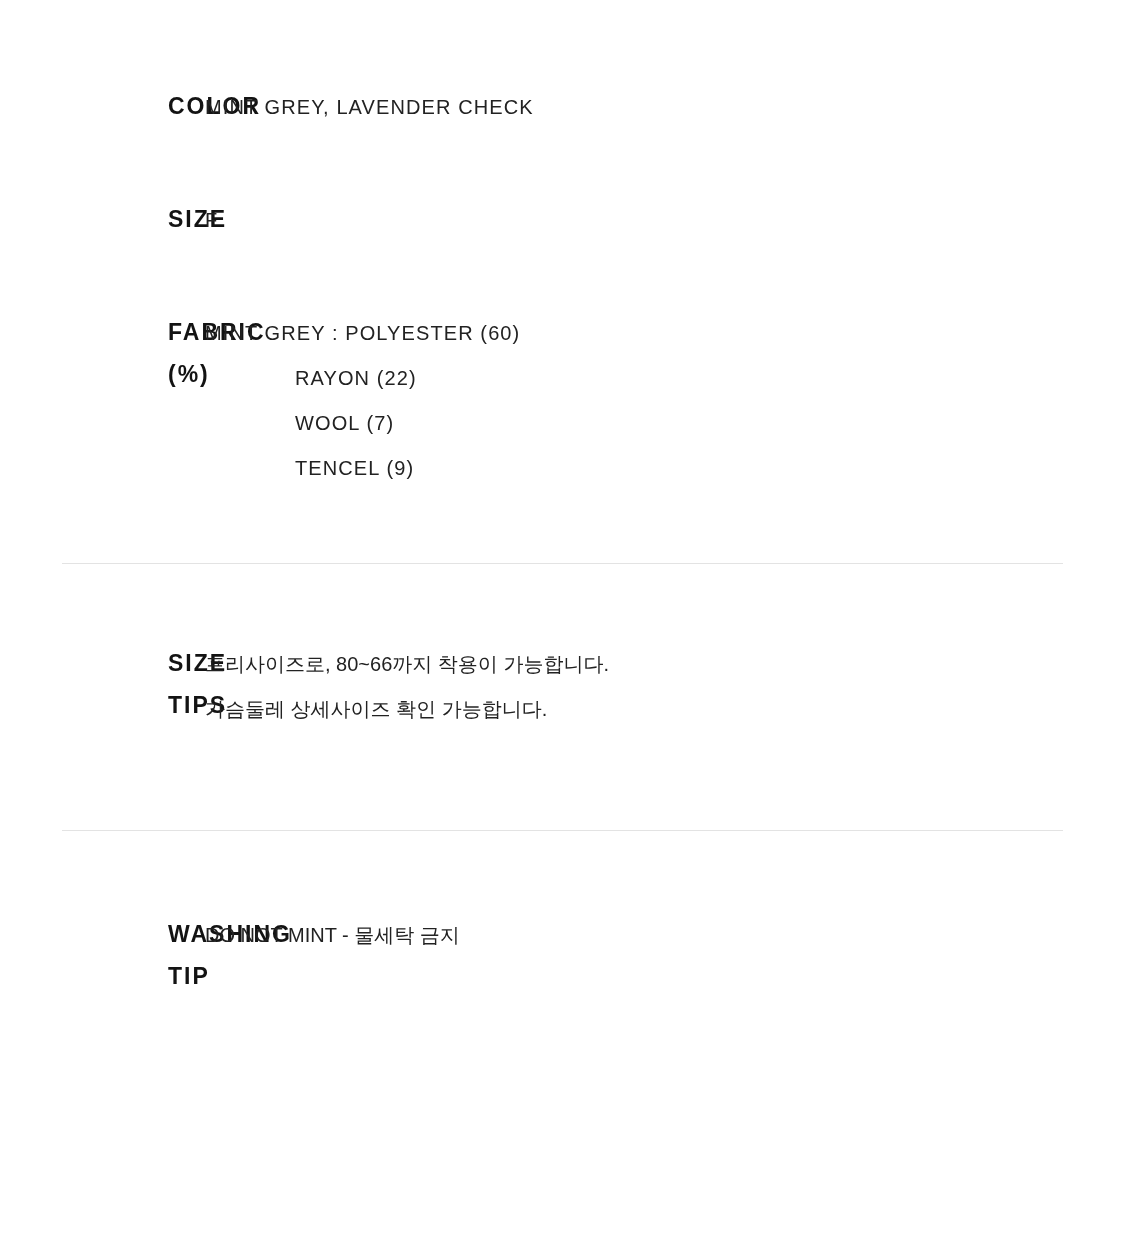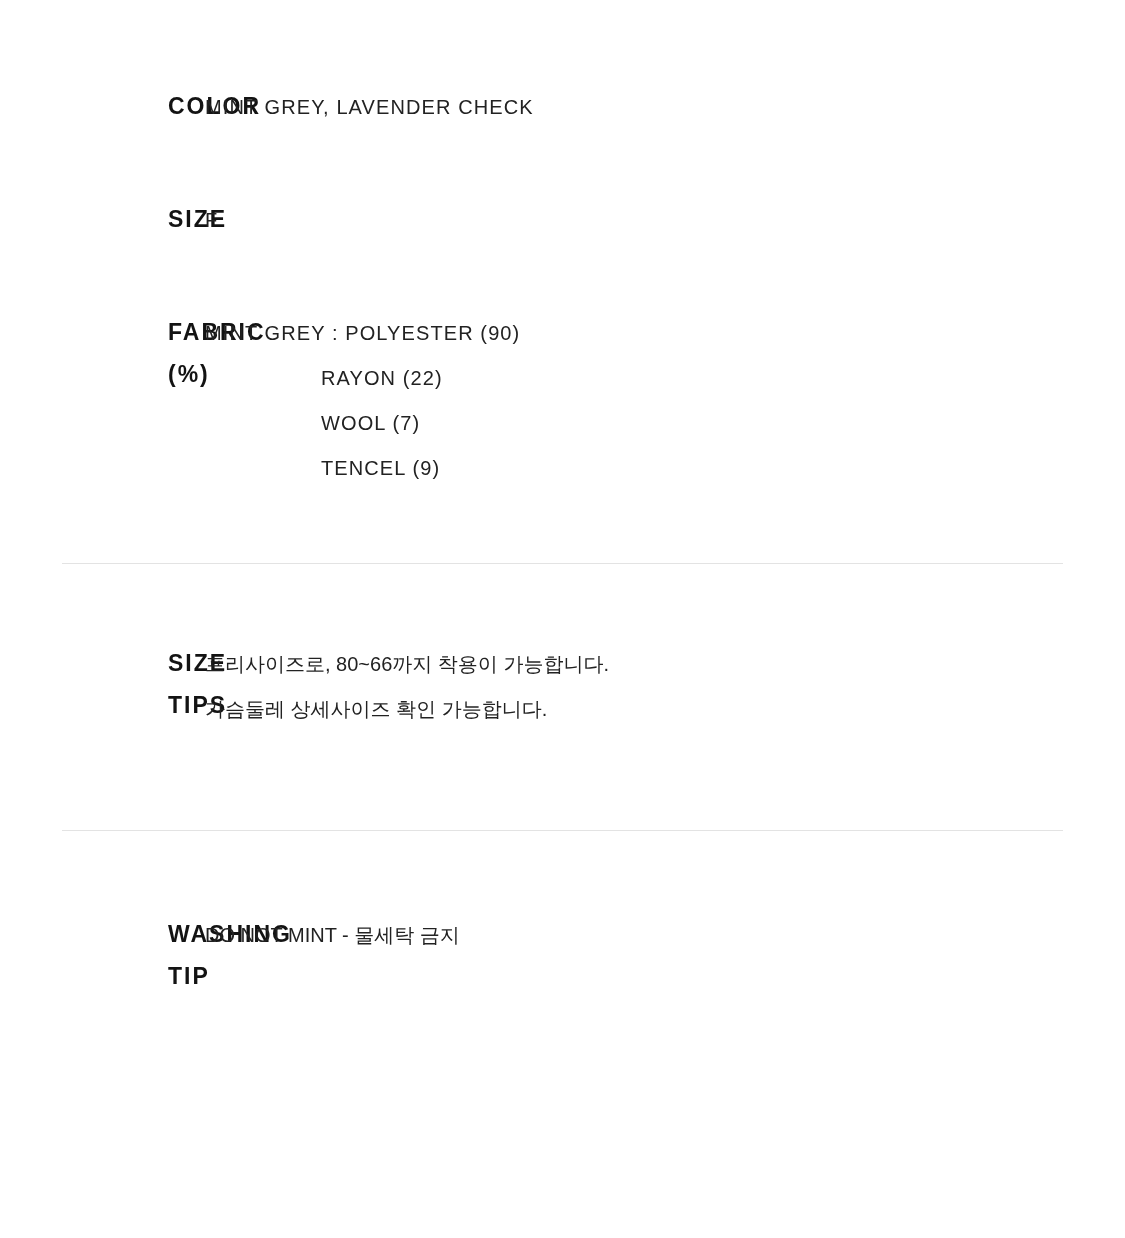--- a/index.html
+++ b/index.html
@@ -48,21 +48,21 @@
   }
   .label-col .lbl-line { display: block; }
 
   
   .row-color { margin-top: 85px; }
   .row-size  { margin-top: 68px; }
   .row-fabric{ margin-top: 68px; }
 
   .fabric-group + .fabric-group { margin-top: 38px; }
   .fabric-line { white-space: pre; }
-  .fabric-indent-1 { padding-left: 116px; }
+  .fabric-indent-1 { padding-left: 90px; }
   .fabric-indent-2 { padding-left: 250px; }
 
   .divider {
     height: 1px;
     background: #e3e3e3;
     margin-left: 62px;
     margin-right: 62px;
   }
   .div-1 { margin-top: 72px; }
   .div-2 { margin-top: 98px; }
@@ -90,21 +90,21 @@
   </div>
 
   <div class="row row-fabric">
     <div class="label-col">
       <span class="lbl-line">FABRIC</span>
       <span class="lbl-line">(%)</span>
     </div>
     <div class="value-col">
 
       <div class="fabric-group">
-        <span class="v-line fabric-line">MINT GREY : POLYESTER (90)</span>
+        <span class="v-line fabric-line">MINT GREY : POLYESTER (60)</span>
         <span class="v-line fabric-line fabric-indent-1">RAYON (22)</span>
         <span class="v-line fabric-line fabric-indent-1">WOOL (7)</span>
         <span class="v-line fabric-line fabric-indent-1">TENCEL (9)</span>
       </div>
 
 
     </div>
   </div>
 
   <div class="divider div-1"></div>

